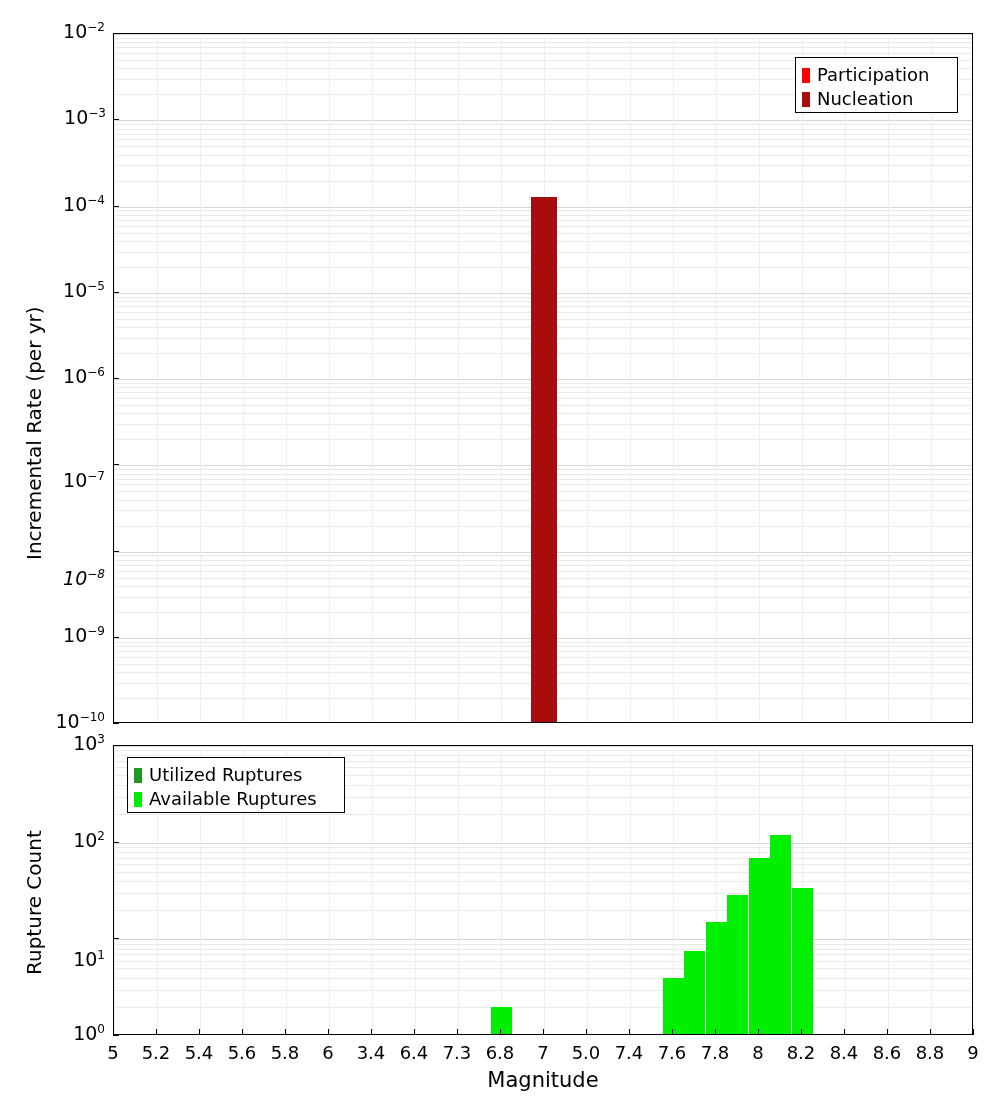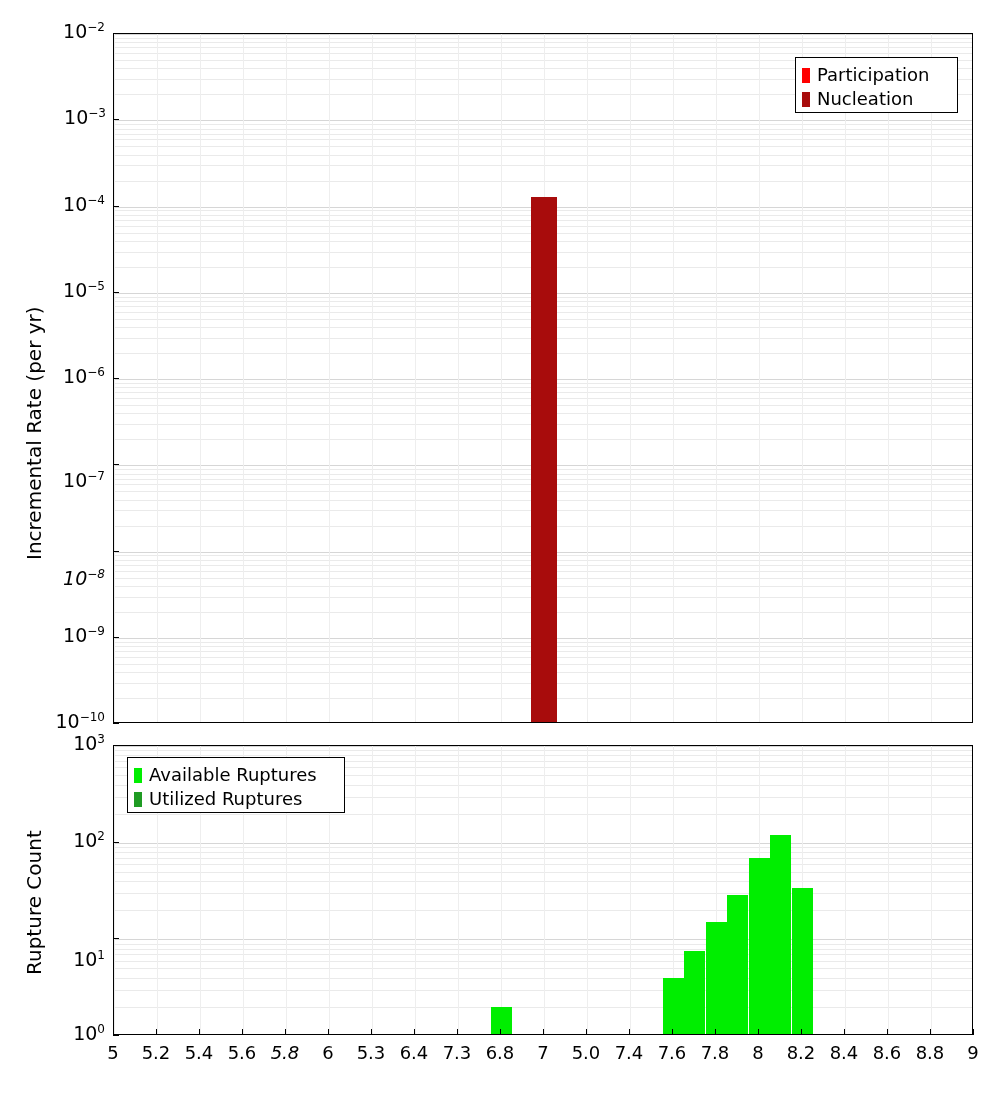--- a/index.html
+++ b/index.html
@@ -332,50 +332,51 @@
       <div class="ytick" style="width: 100px; left: 5px; top: 734px;">10<sup>3</sup></div>
       <div class="ytick" style="width: 100px; left: 5px; top: 830.667px;">10<sup>2</sup></div>
       <div class="ytick" style="width: 100px; left: 5px; top: 950px;">10<sup>1</sup></div>
       <div class="ytick" style="width: 100px; left: 5px; top: 1024px;">10<sup>0</sup></div>
     </div>
   <div id="bottom-xticks">
       <div class="xtick" style="width: 60px; left: 83px; top: 1044px;">5</div>
       <div class="xtick" style="width: 60px; left: 126px; top: 1044px;">5.2</div>
       <div class="xtick" style="width: 60px; left: 169px; top: 1044px;">5.4</div>
       <div class="xtick" style="width: 60px; left: 212px; top: 1044px;">5.6</div>
-      <div class="xtick" style="width: 60px; left: 255px; top: 1044px; font-style: italic;">5.8</div>
+      <div class="xtick" style="width: 60px; left: 255px; top: 1044px;">5.8</div>
       <div class="xtick" style="width: 60px; left: 298px; top: 1044px;">6</div>
-      <div class="xtick" style="width: 60px; left: 341px; top: 1044px;">5.3</div>
+      <div class="xtick" style="width: 60px; left: 341px; top: 1044px;">3.4</div>
       <div class="xtick" style="width: 60px; left: 384px; top: 1044px;">6.4</div>
       <div class="xtick" style="width: 60px; left: 427px; top: 1044px;">7.3</div>
       <div class="xtick" style="width: 60px; left: 470px; top: 1044px;">6.8</div>
       <div class="xtick" style="width: 60px; left: 513px; top: 1044px;">7</div>
       <div class="xtick" style="width: 60px; left: 556px; top: 1044px;">5.0</div>
       <div class="xtick" style="width: 60px; left: 599px; top: 1044px;">7.4</div>
       <div class="xtick" style="width: 60px; left: 642px; top: 1044px;">7.6</div>
       <div class="xtick" style="width: 60px; left: 685px; top: 1044px;">7.8</div>
       <div class="xtick" style="width: 60px; left: 728px; top: 1044px;">8</div>
       <div class="xtick" style="width: 60px; left: 771px; top: 1044px;">8.2</div>
       <div class="xtick" style="width: 60px; left: 814px; top: 1044px; text-align: center;">8.4</div>
       <div class="xtick" style="width: 60px; left: 857px; top: 1044px;">8.6</div>
       <div class="xtick" style="width: 60px; left: 900px; top: 1044px;">8.8</div>
       <div class="xtick" style="width: 60px; left: 943px; top: 1044px;">9</div>
     </div>
 
   <div class="ylabel" style="left:22px; top:975px;">Rupture Count</div>
 
+  <div class="xlabel" style="left:113px; top:1068px; width:860px;">Magnitude</div>
 
   <div class="legend" style="left:127px; top:757px; width:218px; height:56px;">
+    <div class="legend-row">
+      <span class="legend-swatch" id="sw-bot-1" style="background: rgb(31, 155, 35);"></span>
+      <span class="legend-text">Utilized Ruptures</span>
+    </div>
     <div class="legend-row">
       <span class="legend-swatch" id="sw-bot-0" style="background: rgb(0, 238, 0);"></span>
       <span class="legend-text">Available Ruptures</span>
-    </div>
-    <div class="legend-row">
-      <span class="legend-swatch" id="sw-bot-1" style="background: rgb(31, 155, 35);"></span>
-      <span class="legend-text">Utilized Ruptures</span>
     </div>
   </div>
 
 <div class="tickmark-y" style="left: 113px; top: 33px;"></div>
     <div class="tickmark-y" style="left: 113px; top: 119.25px;"></div>
     <div class="tickmark-y" style="left: 113px; top: 205.5px;"></div>
     <div class="tickmark-y" style="left: 113px; top: 291.75px;"></div>
     <div class="tickmark-y" style="left: 113px; top: 378px;"></div>
     <div class="tickmark-y" style="left: 113px; top: 464.25px;"></div>
     <div class="tickmark-y" style="left: 113px; top: 550.5px;"></div>

